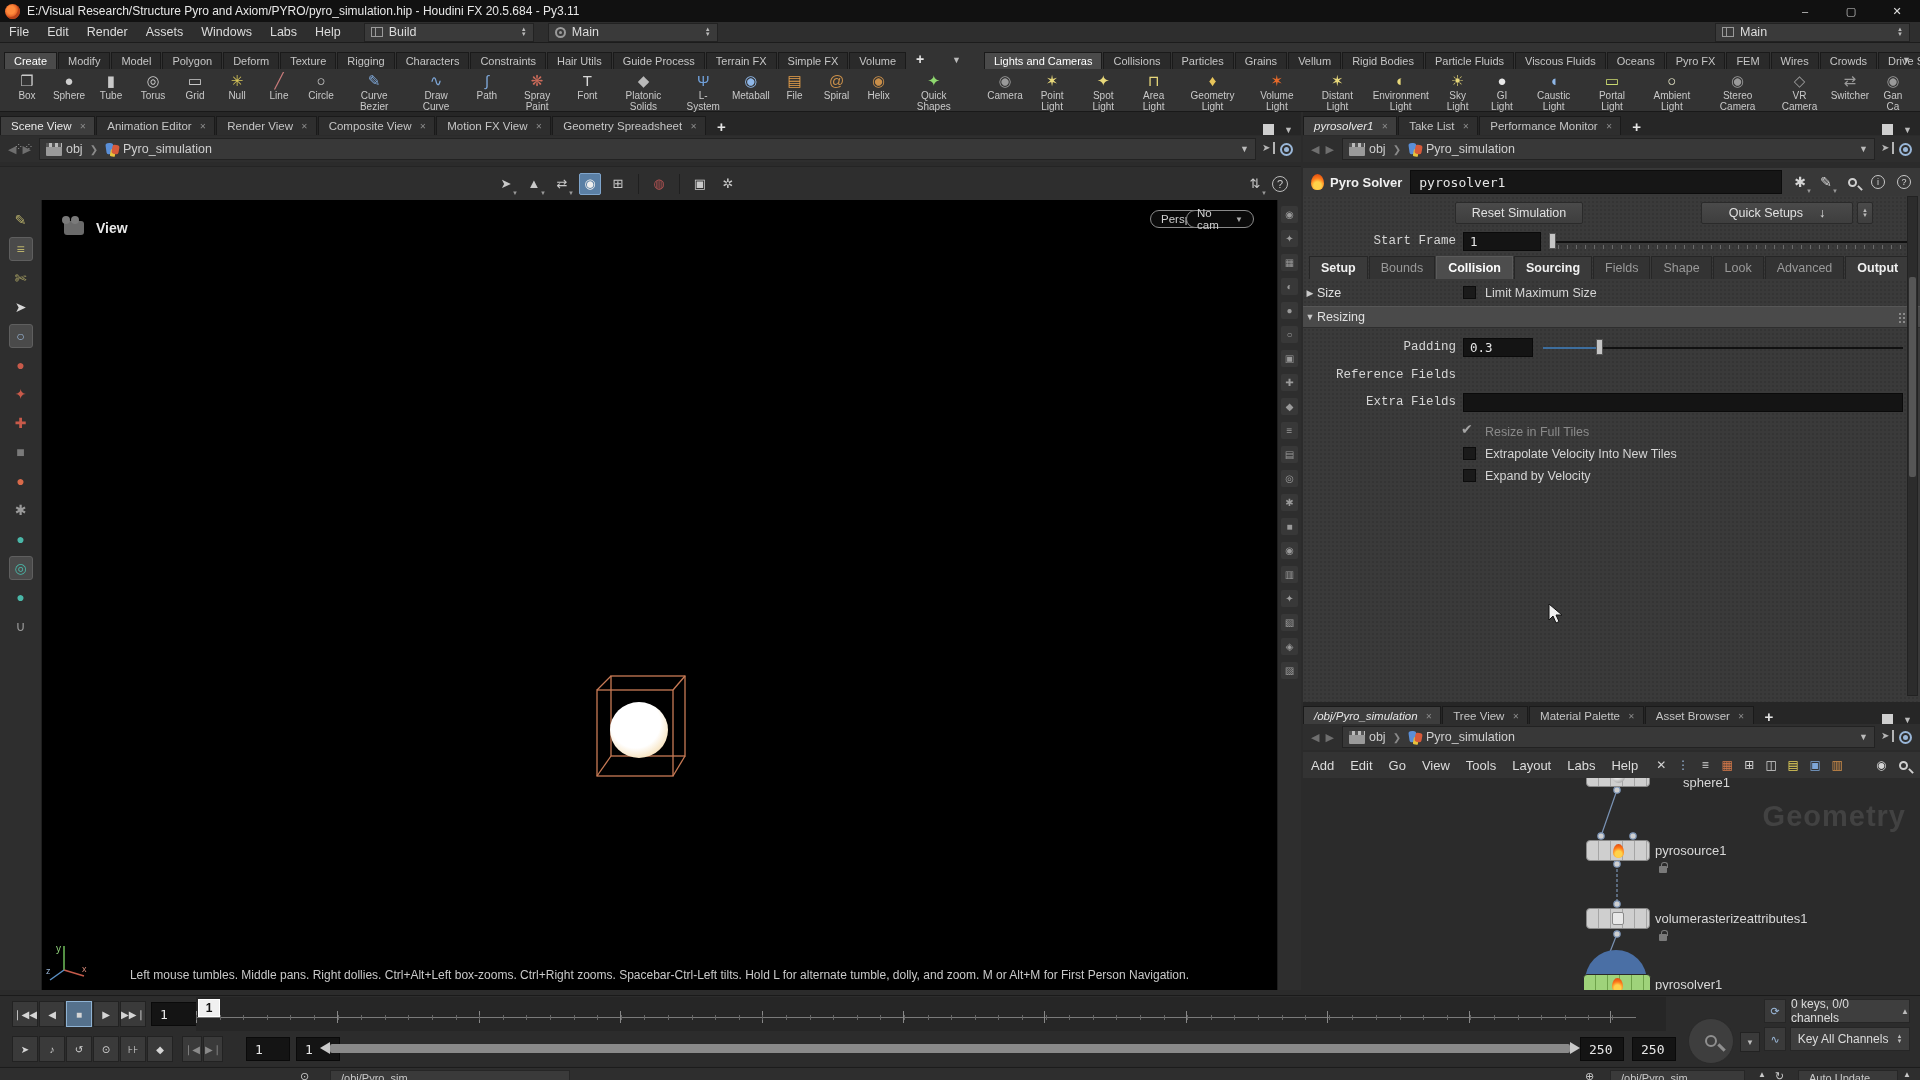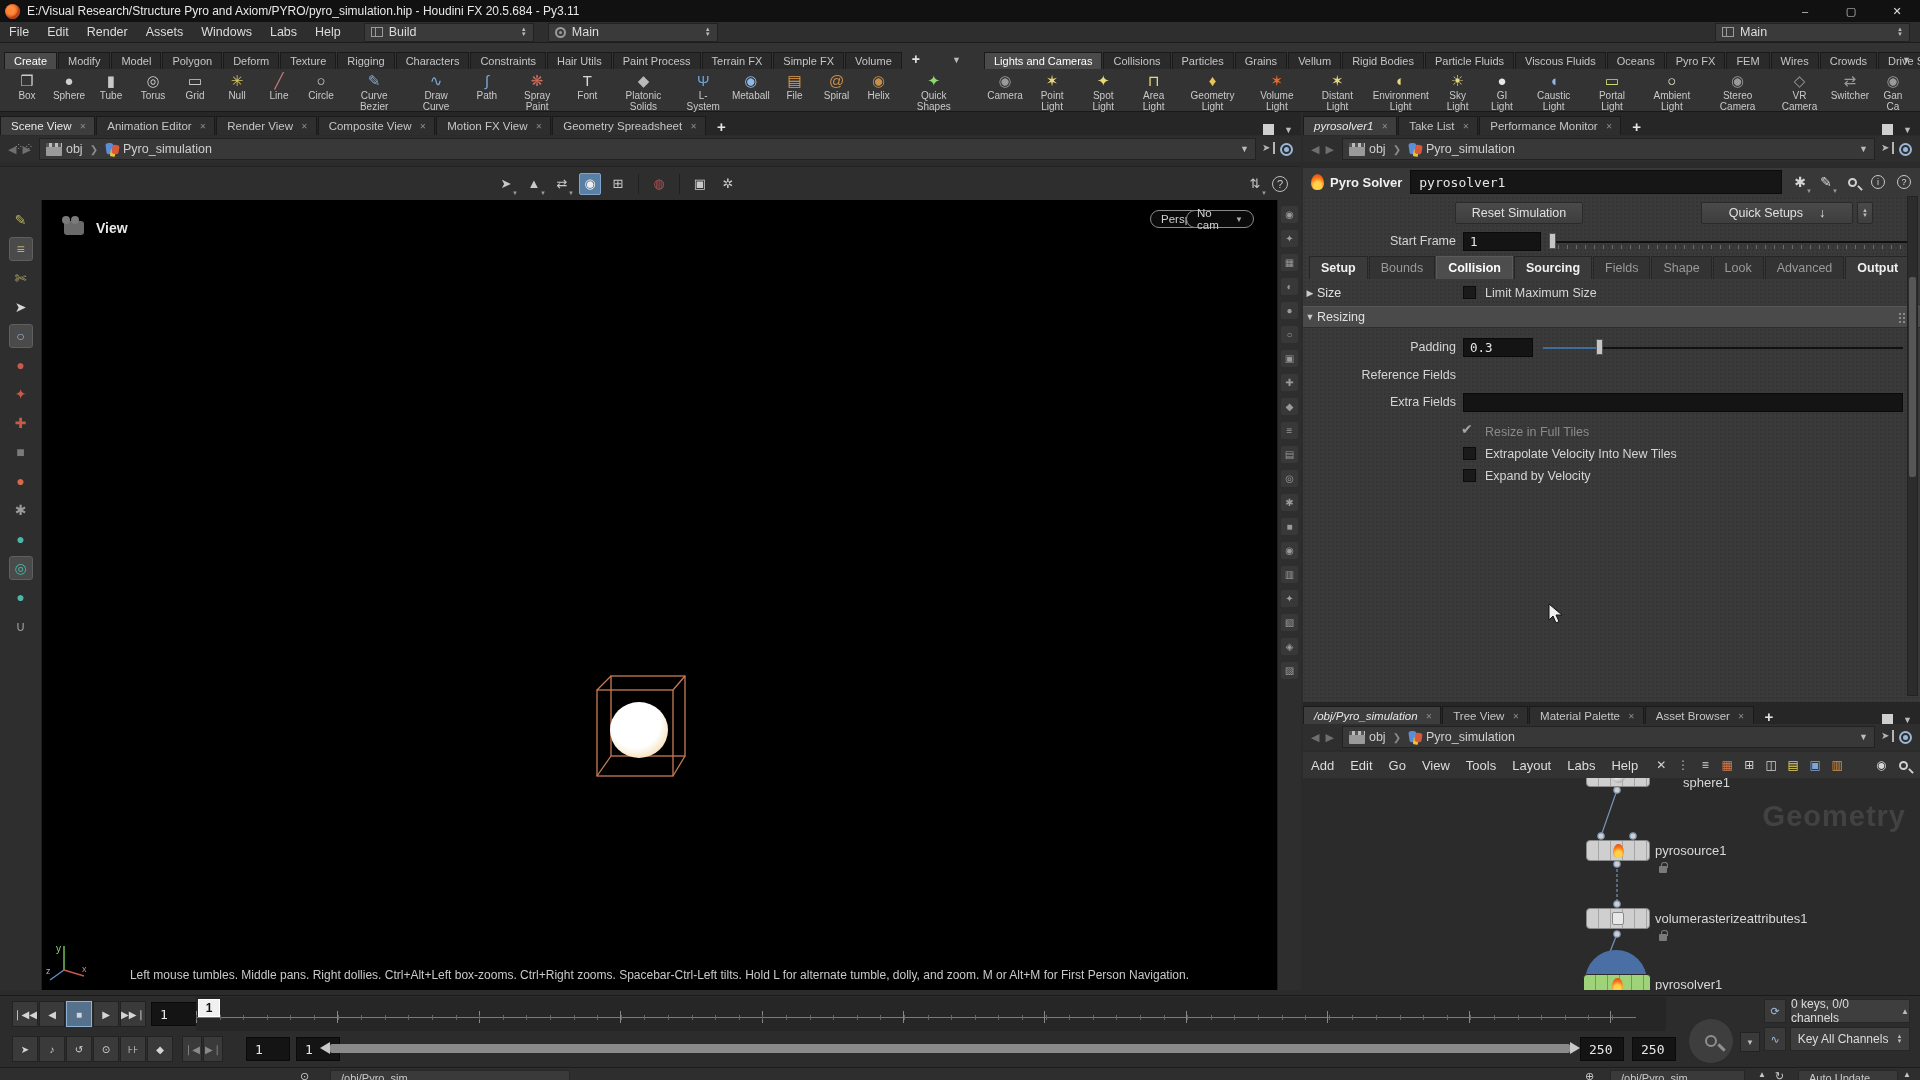--- a/index.html
+++ b/index.html
@@ -126,21 +126,21 @@
 
   #param-body { left:1303px; top:196px; width:617px; height:506px; background:#3a3a3a;
      background-image:radial-gradient(#343434 1px, transparent 1px); background-size:4px 4px; }
   #reset-row { position:absolute; left:0; top:6px; width:100%; height:22px;padding-left:35px; }
   .hbtn { position:absolute; height:22px; background:linear-gradient(#4a4a4a,#3e3e3e); border:1px solid #2a2a2a;
           border-radius:2px; color:#e0e0e0; font-size:12.5px; display:flex; align-items:center; justify-content:center; }
   #reset-btn { left:152px; width:128px; }
   #quick-setups { left:398px; width:152px; gap:16px; }
   #quick-spin { left:554px; width:16px; }
   .p-row { position:absolute; left:0; width:100%; height:22px; display:flex; align-items:center; }
-  .p-label { position:absolute; right:464px; width:200px; text-align:right; font-size:12.5px; color:#d5d5d5; }
+  .p-label { position:absolute; right:464px; width:200px; text-align:right; font-size:12.5px; color:#d5d5d5;font-family:Liberation Mono, monospace; }
   .p-field { position:absolute; left:160px; height:19px; background:#141414; border:1px solid #0a0a0a;
              color:#e8e8e8; font-size:12.5px; display:flex; align-items:center; padding:0 6px; }
   #start-frame-row { top:34px; }
   #start-frame-field { width:78px; }
   .hslider { position:absolute; height:19px; }
   #start-frame-slider { left:246px; width:358px; }
   .hslider .track { position:absolute; left:0; right:0; top:9px; height:2px; background:#111; }
   .hslider .ticks { position:absolute; left:0; right:0; top:13px; height:4px;
      background:repeating-linear-gradient(90deg,#6a6a6a 0 1px,transparent 1px 9px); }
   .hslider .handle { position:absolute; top:1px; width:7px; height:16px; background:#c5c5c5; border:1px solid #555; }
@@ -279,21 +279,21 @@
   <span class="shelf-tab active">Create</span>
       <span class="shelf-tab">Modify</span>
       <span class="shelf-tab">Model</span>
       <span class="shelf-tab">Polygon</span>
       <span class="shelf-tab">Deform</span>
       <span class="shelf-tab">Texture</span>
       <span class="shelf-tab">Rigging</span>
       <span class="shelf-tab">Characters</span>
       <span class="shelf-tab">Constraints</span>
       <span class="shelf-tab">Hair Utils</span>
-      <span class="shelf-tab">Paint Process</span>
+      <span class="shelf-tab">Guide Process</span>
       <span class="shelf-tab">Terrain FX</span>
       <span class="shelf-tab">Simple FX</span>
       <span class="shelf-tab">Volume</span>
       <span class="shelf-tab plus">+</span>
     </div>
   <span class="shelf-caret" style="left:952px;">▼</span>
   <div id="shelf-tools-left" class="shelf-tools">
 
       <div class="shelf-tool">
         <span class="glyph" style="color: rgb(201, 201, 201);">❒</span>

